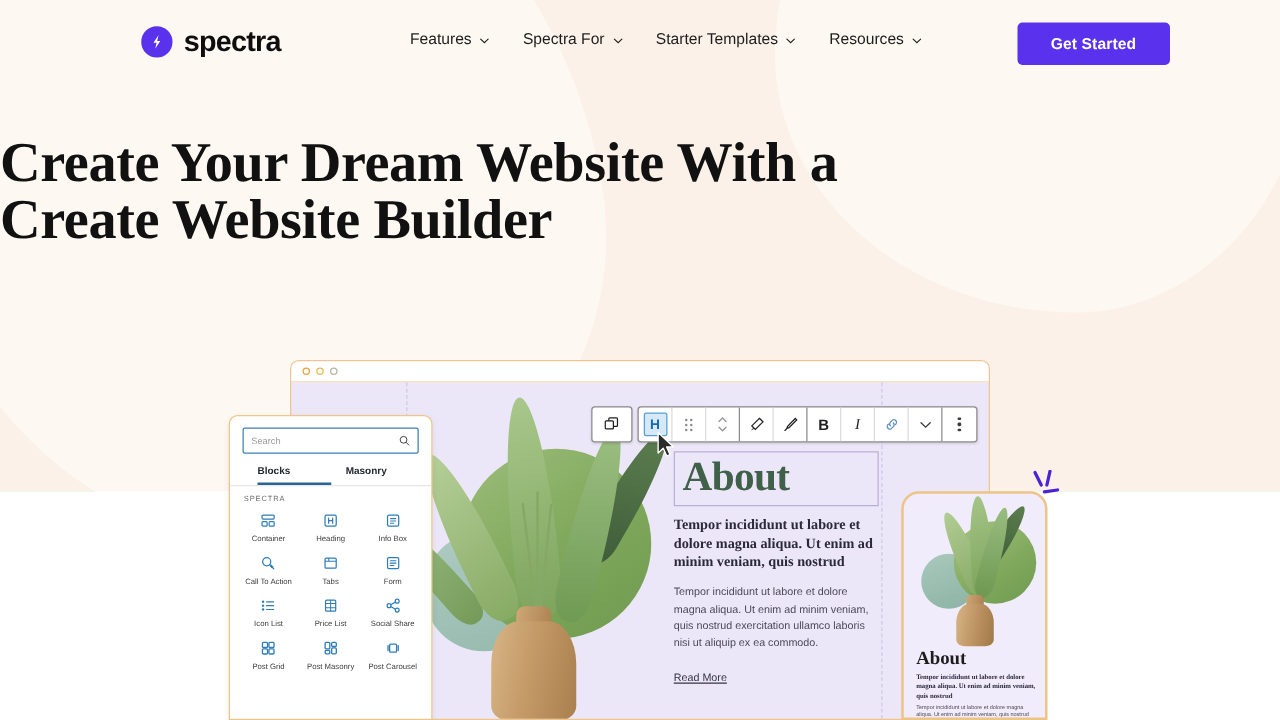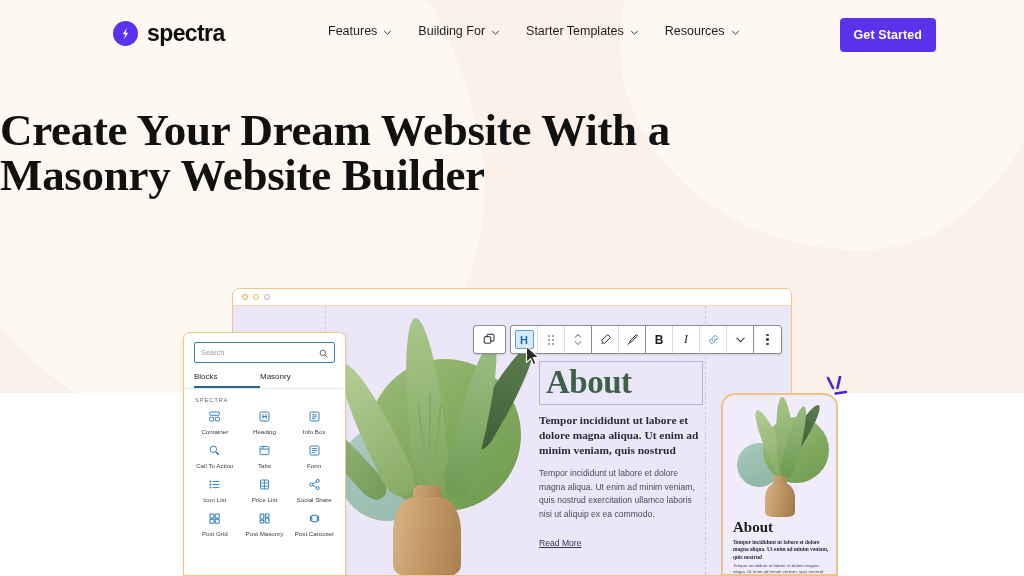--- a/index.html
+++ b/index.html
@@ -75,21 +75,21 @@
   .chev {
     width: 9px; height: 9px; position: relative; top: 1px;
   }
   .chev svg { display: block; }
 
   .btn-get-started {
     position: absolute; right: 88px; top: 18px;
     background: #5A32EE; color: #fff;
     font-size: 12.5px; font-weight: 700;
     border: none; border-radius: 4px;
-    padding: 10px 14px;
+    padding: 10px 27px;
     cursor: pointer;
     letter-spacing: 0.1px;
   }
 
   
   .hero-title {
     position: absolute; left: 0; top: 108px; width: 1024px;
     text-align: left;
     font-family: "Liberation Serif", "DejaVu Serif", serif;
     font-weight: 700;
@@ -281,22 +281,22 @@
   .search-box {
     height: 21px; border: 1.4px solid #3d7fb5; border-radius: 2px;
     display: flex; align-items: center; padding: 0 6px;
     background: #fff;
   }
   .search-ph { flex: 1; font-size: 7.4px; color: #9a9a9a; }
   .tabs {
     display: flex; padding: 0 10px; border-bottom: 1px solid #e6e6e6;
   }
   .tab {
-    font-size: 8px; font-weight: 400; color: #23282d;
-    padding: 3px 0 5px 0; cursor: pointer; width: 66px;
+    font-size: 8px; font-weight: 700; color: #23282d;
+    padding: 3px 0 5px 0; cursor: pointer; width: 66px; margin-left: 12px;
   }
   .tab.active { border-bottom: 2.5px solid #2a6496; }
   .sec-label {
     font-size: 6px; color: #6d6d6d; letter-spacing: .7px;
     padding: 8px 11px 2px 11px;
   }
   .block-grid {
     display: grid; grid-template-columns: repeat(3, 1fr);
     row-gap: 8px; padding: 4px 6px 0 6px;
   }
@@ -395,21 +395,21 @@
     <nav class="mainnav">
       <div class="nav-item">
         <span>Features</span>
         <span class="chev">
           <svg width="9" height="9" viewBox="0 0 12 12">
               <path d="M2 4.4 L6 8.2 L10 4.4" stroke="#1d1d1d" stroke-width="1.2" fill="none" stroke-linecap="round"></path>
             </svg>
         </span>
       </div>
       <div class="nav-item">
-        <span>Building For</span>
+        <span>Spectra For</span>
         <span class="chev">
           <svg width="9" height="9" viewBox="0 0 12 12">
               <path d="M2 4.4 L6 8.2 L10 4.4" stroke="#1d1d1d" stroke-width="1.2" fill="none" stroke-linecap="round"></path>
             </svg>
         </span>
       </div>
       <div class="nav-item">
         <span>Starter Templates</span>
         <span class="chev">
           <svg width="9" height="9" viewBox="0 0 12 12">
@@ -425,21 +425,21 @@
             </svg>
         </span>
       </div>
     </nav>
 
     <button class="btn-get-started">Get Started</button>
   </header>
 
   <h1 class="hero-title">
     <span>Create Your Dream Website With a</span>
-    <span class="l2">Masonry Website Builder</span>
+    <span class="l2">Create Website Builder</span>
   </h1>
 
 
   <div class="browser">
     <div class="browser-bar">
       <span class="dot"></span>
       <span class="dot d2"></span>
       <span class="dot d3"></span>
     </div>
     <div class="canvas-guide g1"></div>

